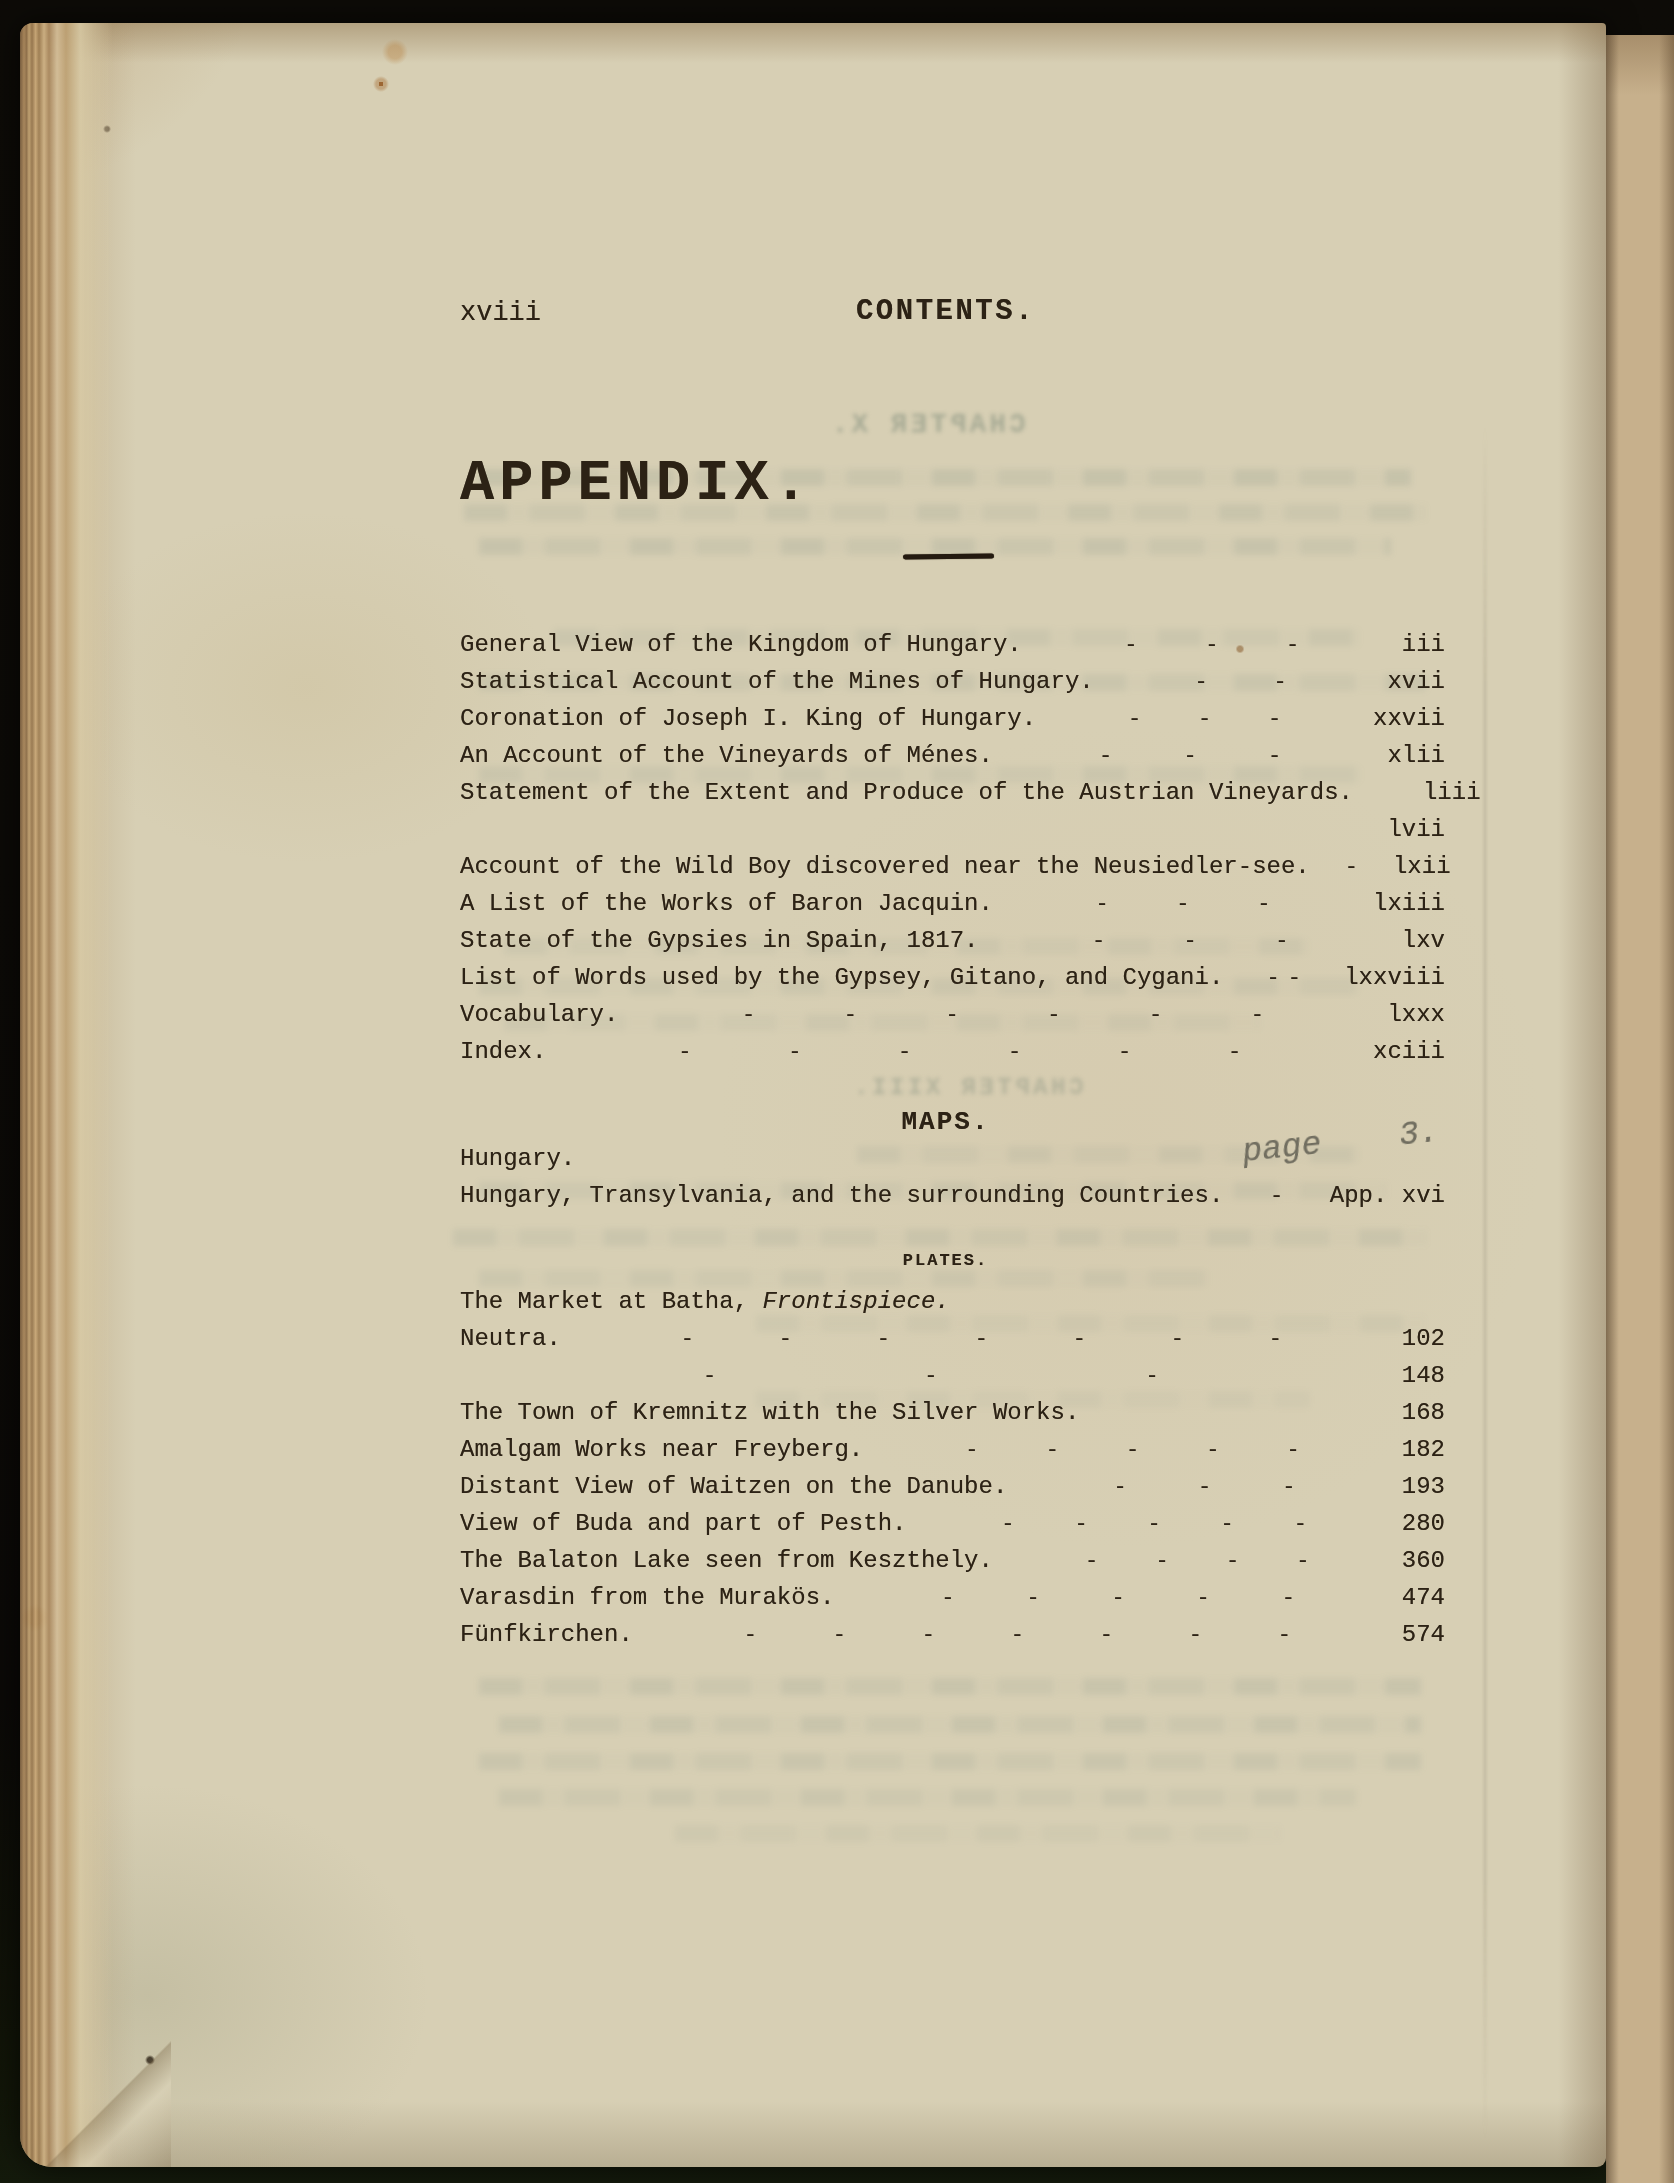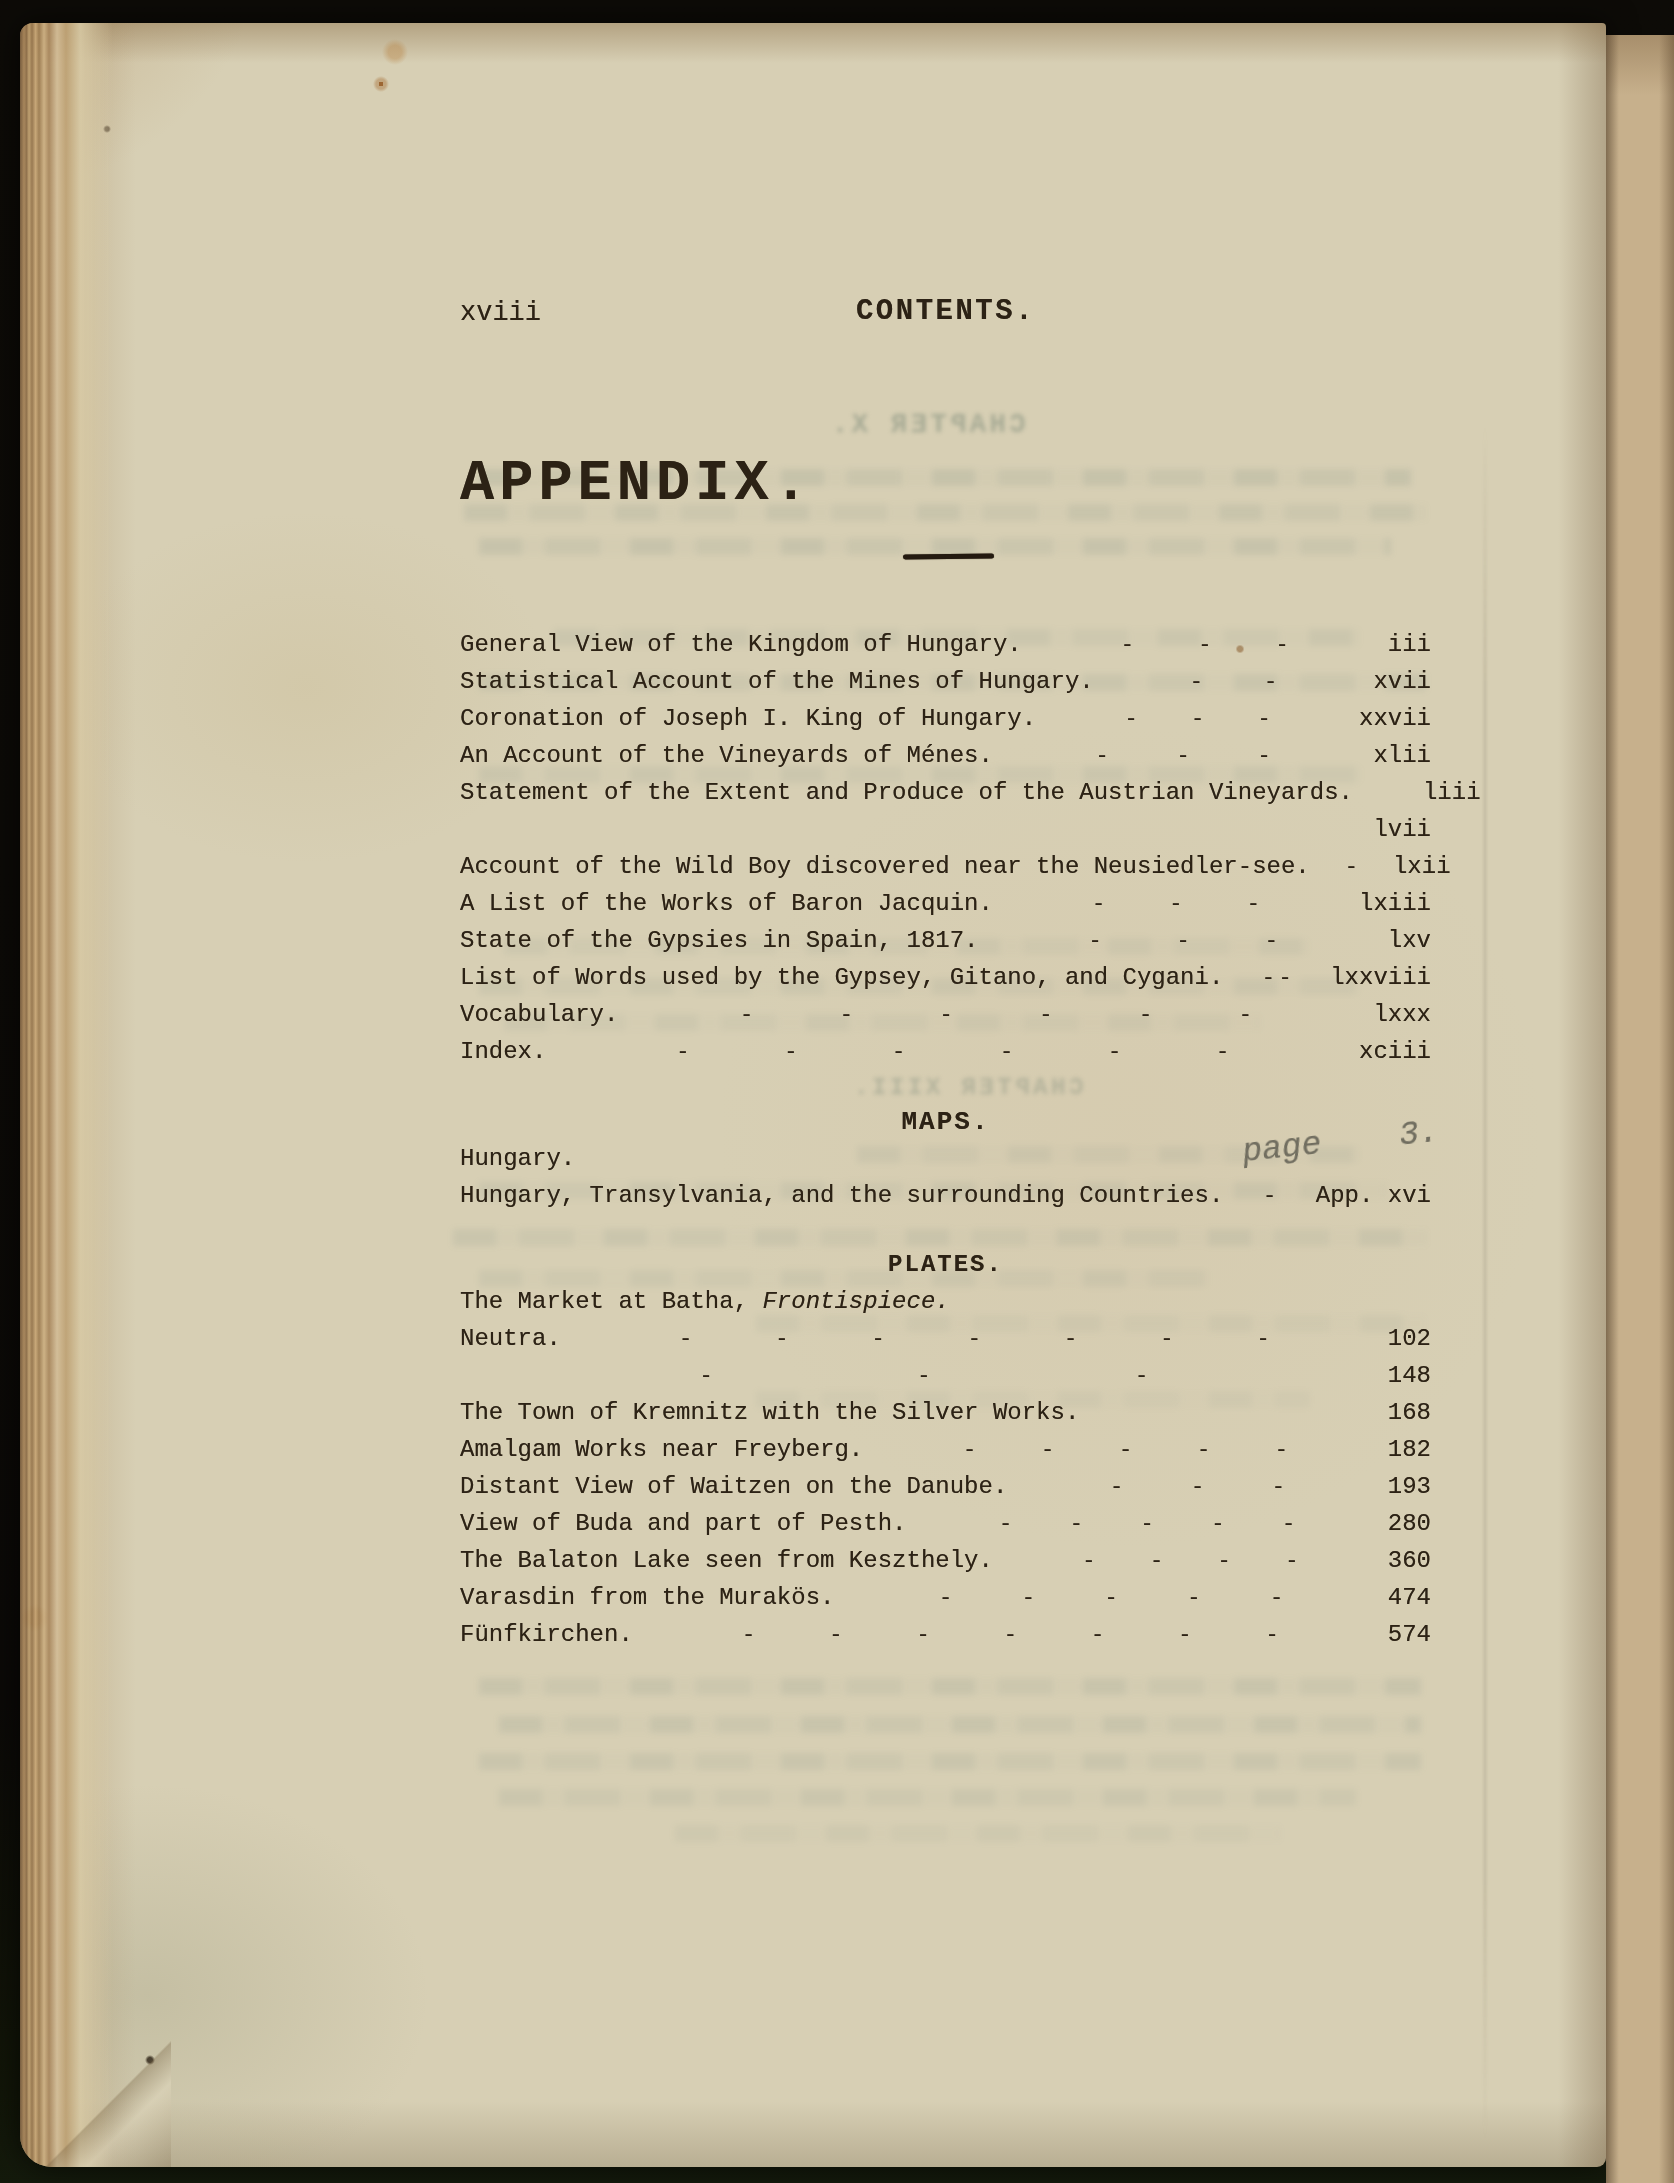--- a/index.html
+++ b/index.html
@@ -54,33 +54,33 @@
     color:rgba(100,118,106,.42);font-weight:bold;font-size:27px;letter-spacing:3.5px;text-align:center;}
   
   .ink{color:#2c2215;text-shadow:0 0 0.5px rgba(44,34,21,.55);}
   .running-head{position:absolute;left:440px;right:175px;top:272px;height:40px;}
   .folio{position:absolute;left:0;top:3px;font-size:27px;}
   .running-title{position:absolute;left:50%;transform:translateX(-50%);top:0;font-size:29px;font-weight:bold;letter-spacing:2.5px;}
   .h-appendix{position:absolute;left:440px;right:175px;top:429px;margin:0;text-align:left;
     font-size:57px;font-weight:bold;letter-spacing:5px;}
   .h-rule{position:absolute;left:883px;top:531px;width:91px;height:5px;background:#241a10;
     border-radius:2.5px;transform:rotate(-.6deg);box-shadow:0 0 1px rgba(36,26,16,.7);}
-  .toc{position:absolute;left:440px;right:175px;font-size:24px;}
+  .toc{position:absolute;left:440px;right:161px;font-size:24px;}
   .toc-row{display:flex;align-items:baseline;height:37px;line-height:37px;}
   .tt{white-space:nowrap;}
   .tt em{font-style:italic;}
   .lead{flex:1;display:flex;justify-content:space-evenly;align-items:baseline;padding:0 35px;}
   .dash{font-size:22px;}
   .pg{min-width:35px;text-align:right;white-space:nowrap;}
   #appendix-list{top:603px;}
   .h-maps{position:absolute;left:440px;right:175px;top:1084px;margin:0;text-align:center;
     font-size:26px;font-weight:bold;letter-spacing:2px;}
   #maps-list{top:1117px;}
   .h-plates{position:absolute;left:440px;right:175px;top:1228px;margin:0;text-align:center;
-    font-size:24px;font-weight:bold;letter-spacing:2px;}
+    font-size:17px;font-weight:bold;letter-spacing:2px;}
   #plates-list{top:1260px;}
   
   .pencil-note{position:absolute;left:1222px;top:1101px;width:197px;display:flex;justify-content:space-between;
     transform:rotate(-6deg);color:#716e60;font-style:italic;font-size:33px;
     text-shadow:0 0 0.5px rgba(113,110,96,.5);filter:blur(0.2px);}
 </style>
 </head>
 <body>
 
 <div class="scene">

